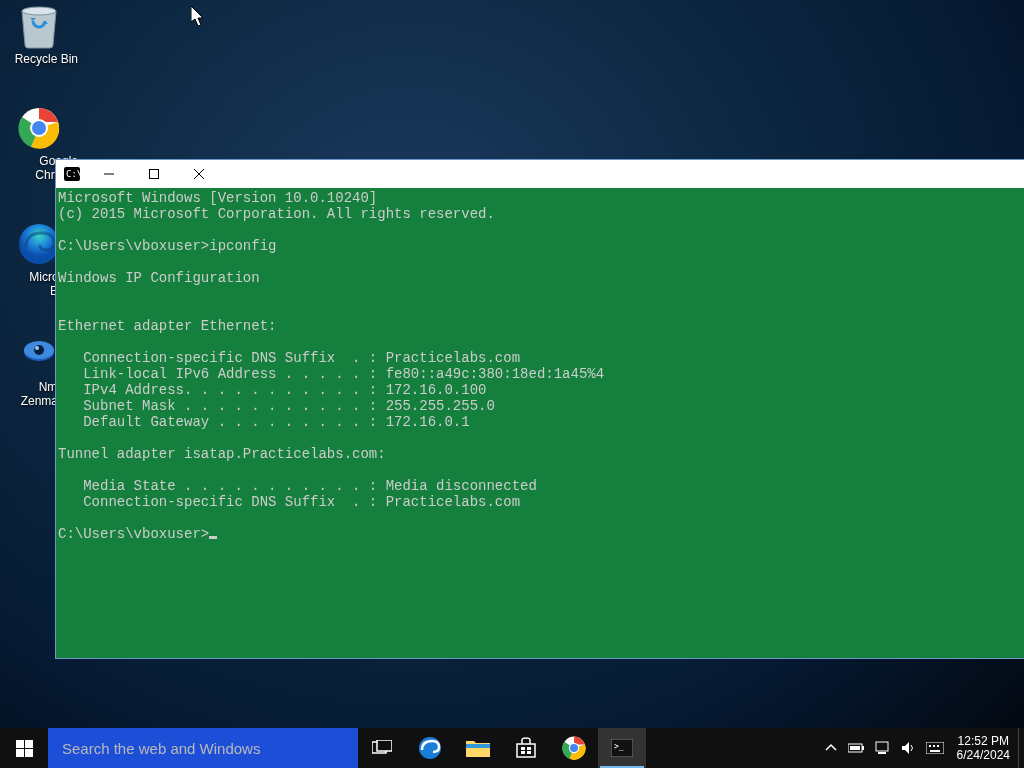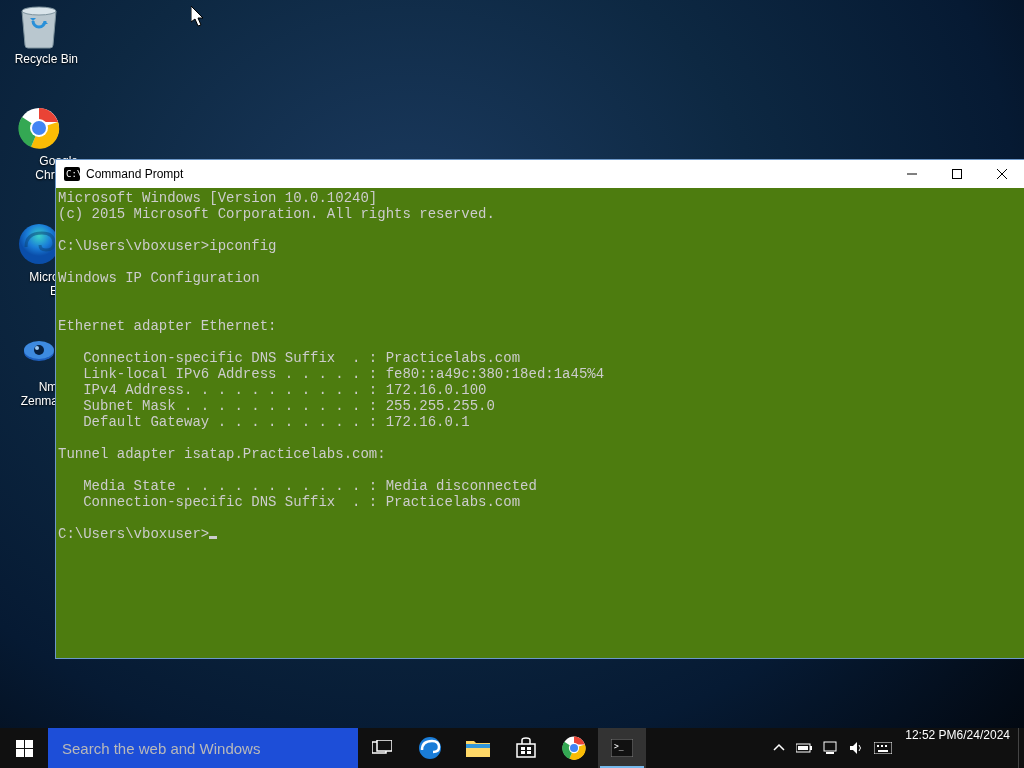--- a/index.html
+++ b/index.html
@@ -9,33 +9,33 @@
   .desktop-icon { position: absolute; width: 78px; text-align: right; color: #fff; font-size: 12px; text-shadow: 0 1px 2px #000; cursor: pointer; }
   .desktop-icon .glyph { width: 48px; height: 48px; margin: 0 auto 2px; display: flex; align-items: center; justify-content: center; }
   .desktop-icon .label { line-height: 14px; }
 
   .cmd-window { position: absolute; left: 56px; top: 160px; width: 968px; height: 498px; background: #000; box-shadow: 0 0 0 1px #6d98c9; display: flex; flex-direction: column; }
   .titlebar { height: 28px; background: #fff; display: flex; align-items: center; color: #000; font-size: 12px; }
   .titlebar .icon { width: 16px; height: 14px; background: #000; color: #fff; font-size: 9px; font-family: monospace; display: flex; align-items: center; justify-content: flex-start; padding-left: 2px; margin: 0 6px 0 8px; border-radius: 2px; }
   .titlebar .title { flex: 1; }
   .titlebar .ctrl { width: 45px; height: 28px; display: flex; align-items: center; justify-content: center; }
   .titlebar svg { width: 10px; height: 10px; }
-  .term { flex: 1; background: #4d7c0f; color: #ccc; font-family: Consolas, "Courier New", monospace; font-size: 14px; line-height: 16px; padding: 2px 2px; white-space: pre; overflow: hidden; }
+  .term { flex: 1; background: #15803d; color: #ccc; font-family: Consolas, "Courier New", monospace; font-size: 14px; line-height: 16px; padding: 2px 2px; white-space: pre; overflow: hidden; }
   .cursor { display: inline-block; width: 8px; height: 3px; background: #ccc; vertical-align: baseline; margin-bottom: -1px; }
 
   .taskbar { position: absolute; bottom: 0; left: 0; width: 1024px; height: 40px; background: #101010; display: flex; align-items: stretch; color: #fff; }
   .start-btn { width: 48px; display: flex; align-items: center; justify-content: center; }
   .search-box { flex: 0 0 310px; background: #1d4ed8; display: flex; align-items: center; padding-left: 14px; color: #b9b9b9; font-size: 15px; }
   .task-item { width: 48px; display: flex; align-items: center; justify-content: center; position: relative; }
   .task-item.active { background: #333; }
   .task-item.active::after { content: ""; position: absolute; left: 2px; right: 2px; bottom: 0; height: 2px; background: #76b9ed; }
   .spacer { flex: 1; }
   .tray { display: flex; align-items: center; gap: 6px; padding: 0 4px; }
   .tray-icon { width: 20px; height: 20px; display: flex; align-items: center; justify-content: center; }
-  .clock-area { font-size: 12px; text-align: center; line-height: 14px; padding: 0 8px; display: flex; flex-direction: row; justify-content: center; }
+  .clock-area { font-size: 12px; text-align: center; line-height: 14px; padding: 0 8px; display: flex; flex-direction: column; justify-content: center; }
   .show-desktop { width: 6px; border-left: 1px solid #444; }
   .mouse { position: absolute; left: 191px; top: 6px; pointer-events: none; }
   svg { display: block; }
 </style>
 </head>
 <body>
 
 <div class="desktop-icon" style="left:0px; top:2px;">
   <div class="glyph">
     <svg width="42" height="46" viewBox="0 0 42 46">
@@ -91,21 +91,20 @@
       <circle cx="19" cy="15" r="2" fill="#9dc9f2"></circle>
     </svg>
   </div>
   <div class="label">Nmap -
 Zenmap ...</div>
 </div>
 
 <div class="cmd-window">
   <div class="titlebar">
     <div class="icon">C:\</div>
-    <div class="title">Command Prompt</div>
     <div class="ctrl">
         <svg viewBox="0 0 10 10">
           <line x1="0" y1="5" x2="10" y2="5" stroke="#000"></line>
         </svg>
       </div>
     <div class="ctrl">
         <svg viewBox="0 0 10 10">
           <rect x="0.5" y="0.5" width="9" height="9" fill="none" stroke="#000"></rect>
         </svg>
       </div>

